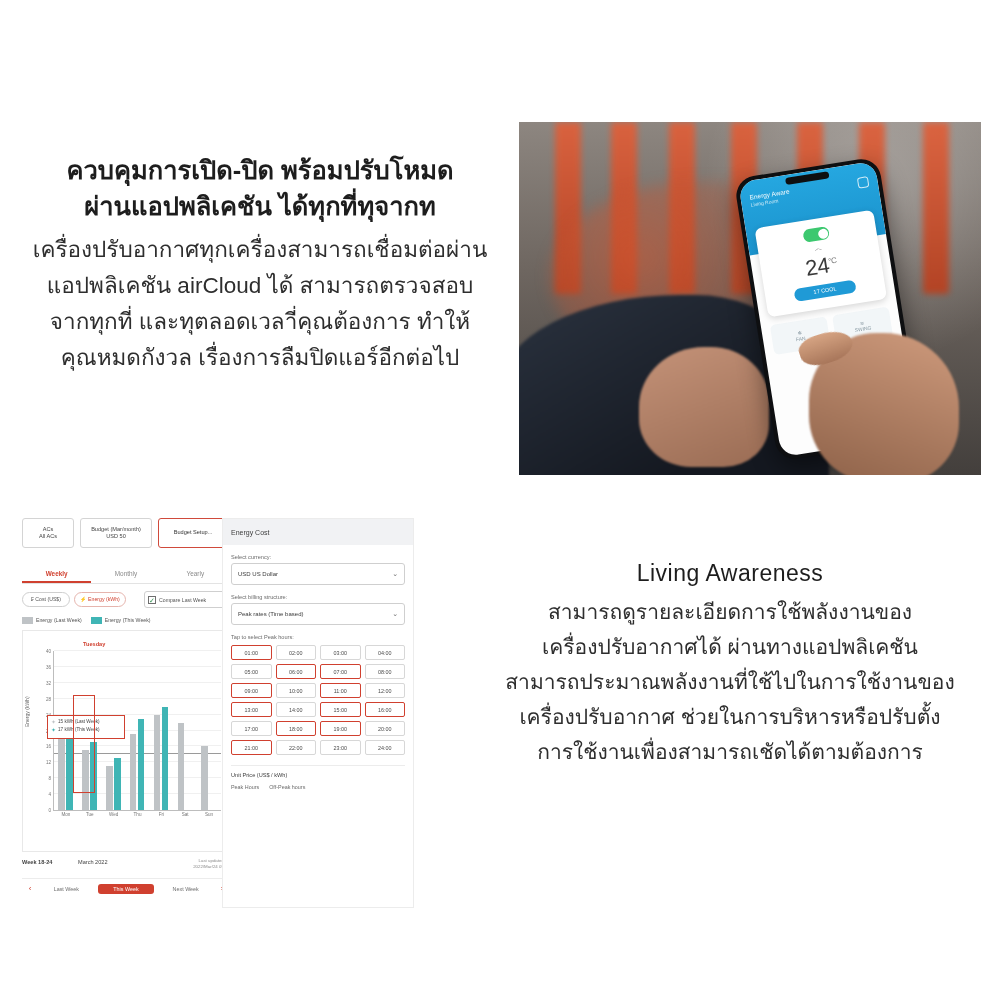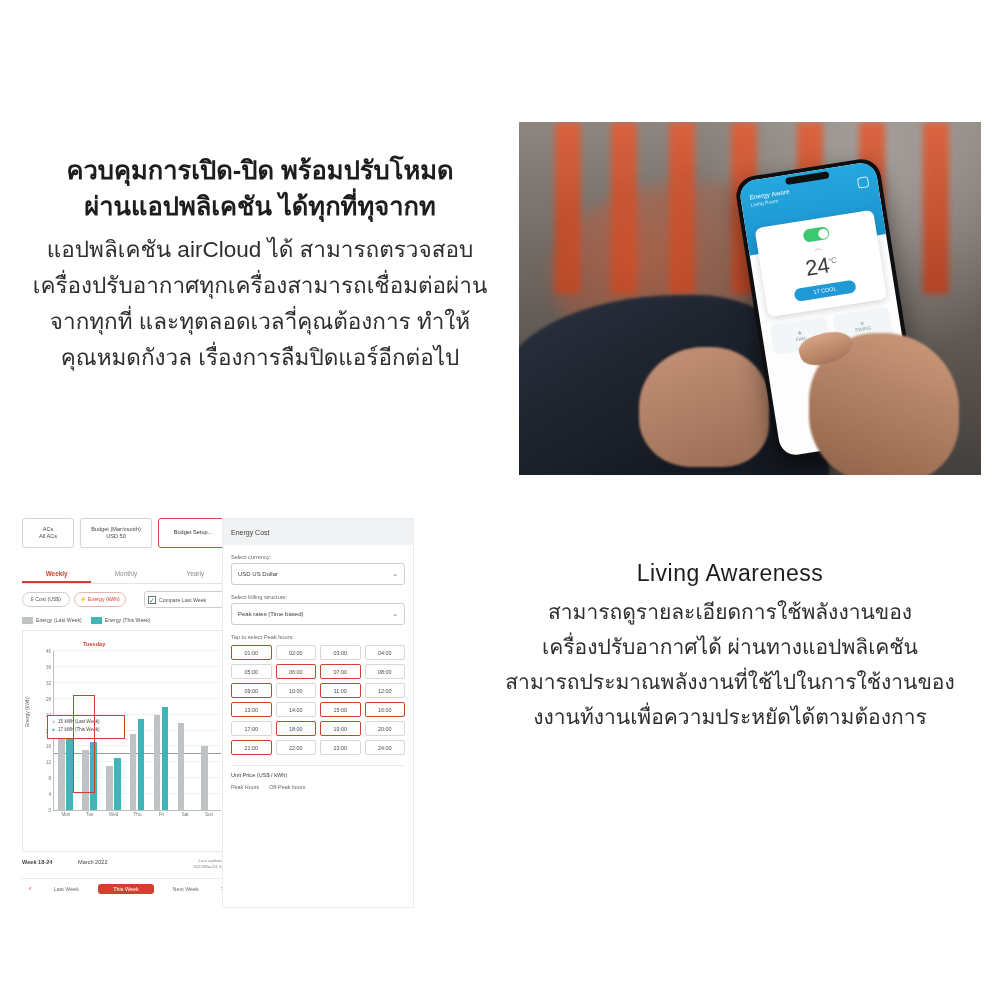--- a/index.html
+++ b/index.html
@@ -306,22 +306,22 @@
 <body>
 
 <div id="top-section">
 
   <div id="promo-text-block">
     <div class="headline">
       <div>ควบคุมการเปิด-ปิด  พร้อมปรับโหมด</div>
       <div>ผ่านแอปพลิเคชัน ได้ทุกที่ทุจากท</div>
     </div>
     <div class="body">
+      <div>เครื่องปรับอากาศทุกเครื่องสามารถเชื่อมต่อผ่าน</div>
       <div>แอปพลิเคชัน  airCloud  ได้  สามารถตรวจสอบ</div>
-      <div>เครื่องปรับอากาศทุกเครื่องสามารถเชื่อมต่อผ่าน</div>
       <div>จากทุกที่  และทุตลอดเวลาี่คุณต้องการ  ทำให้</div>
       <div>คุณหมดกังวล  เรื่องการลืมปิดแอร์อีกต่อไป</div>
     </div>
   </div>
 
   <div id="hero-photo">
     <div class="bg-blur"></div>
     <div class="rail r1"></div>
     <div class="rail r2"></div>
     <div class="rail r3"></div>
@@ -554,16 +554,17 @@
       <span>Off-Peak hours</span>
     </div>
   </div>
 
   <div id="awareness">
     <div class="title">Living  Awareness</div>
     <div class="body">
       <div>สามารถดูรายละเอียดการใช้พลังงานของ</div>
       <div>เครื่องปรับอากาศได้  ผ่านทางแอปพลิเคชัน</div>
       <div>สามารถประมาณพลังงานที่ใช้ไปในการใช้งานของ</div>
-      <div>งงานท้งานเพื่อความประหยัดได้ตามต้องการ</div>
+      <div>เครื่องปรับอากาศ  ช่วยในการบริหารหรือปรับตั้ง</div>
+      <div>การใช้งานเพื่องสามารถเชัดได้ตามต้องการ</div>
     </div>
   </div>
 </div>
 
 </body></html>

